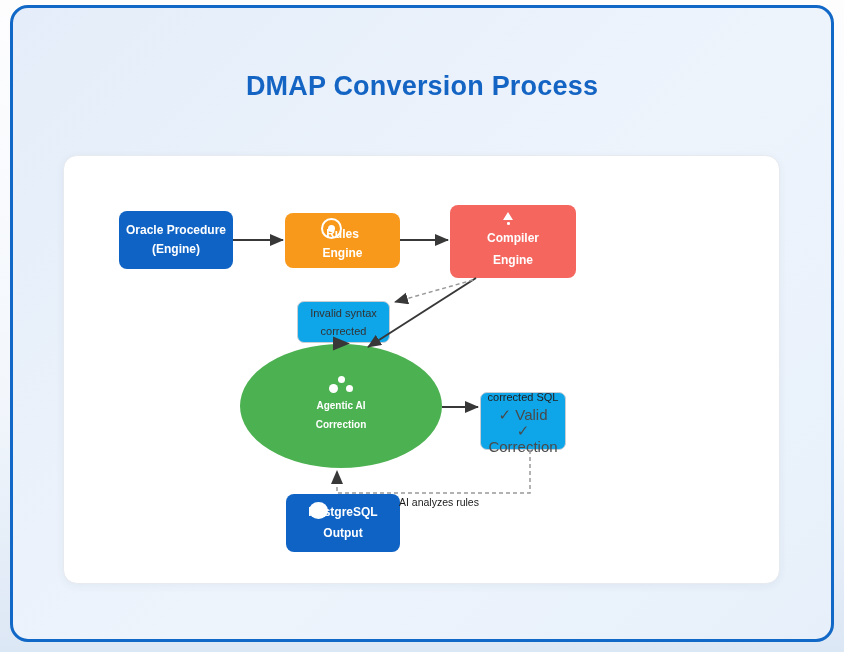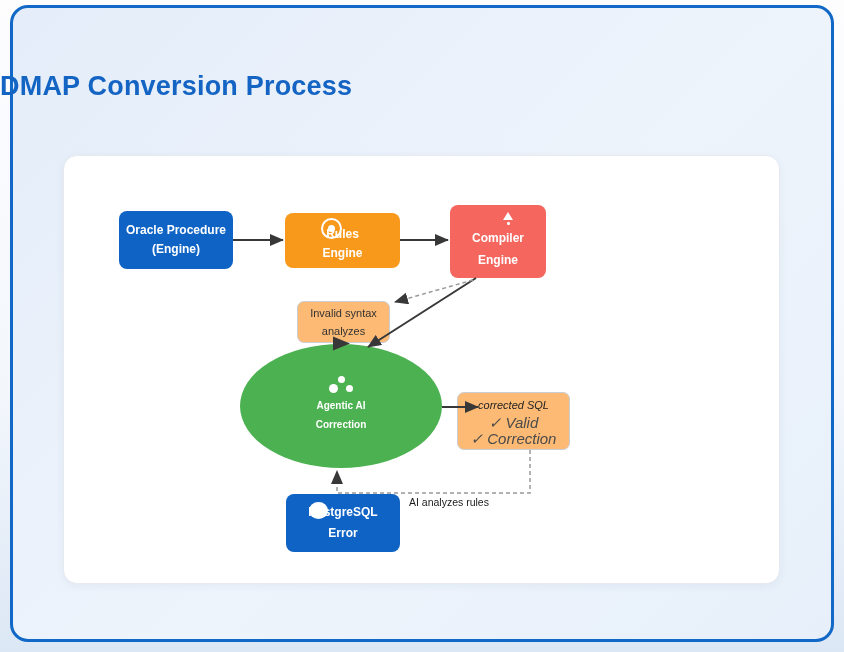--- a/index.html
+++ b/index.html
@@ -5,35 +5,35 @@
   * { margin:0; padding:0; box-sizing:border-box; }
   html,body { width:844px; height:652px; font-family:"Liberation Sans", sans-serif; }
   body { background:linear-gradient(180deg,#FDFDFE 0%,#F3F7FC 60%,#DCE7F5 100%); position:relative; overflow:hidden; }
 
   .frame {
     position:absolute; left:10px; top:5px; width:824px; height:637px;
     border:3px solid var(--frame-blue); border-radius:18px;
     background:linear-gradient(135deg,#E4EDF9 0%,#EEF4FC 55%,#E7F0FA 100%);
   }
   .page-title {
-    position:absolute; left:0; top:71px; width:844px; 
+    position:absolute; left:0; top:71px; width:844px; text-align:center;
     font-size:27px; font-weight:700; color:var(--title-blue); letter-spacing:.2px;
   }
   .card {
     position:absolute; left:63px; top:155px; width:717px; height:429px;
     background:#FFFFFF; border:1px solid #E7EAEF; border-radius:14px;
     box-shadow:0 2px 8px rgba(30,60,110,.06);
   }
 
   .node { position:absolute; display:flex; flex-direction:column; align-items:center; justify-content:center; text-align:center; }
   .rect { border-radius:8px; color:#fff; font-weight:700; font-size:12px; line-height:19px; }
   .blue   { background:var(--node-blue); }
   .orange { background:var(--node-orange); }
   .red    { background:var(--node-red); }
-  .gray   { background:#fdba74; border:1px solid #C9CED5; border-radius:7px; color:#333; font-size:11px; line-height:18px; }
+  .gray   { background:#0ea5e9; border:1px solid #C9CED5; border-radius:7px; color:#333; font-size:11px; line-height:18px; }
   .ellipse{
     background:var(--node-green); border-radius:50%;
     color:#fff; font-weight:700; font-size:10px; line-height:19px;
   }
 
   
   .icon { position:absolute; }
   .ring { width:21px; height:21px; border:2.5px solid #fff; border-radius:50%; }
   .ring::after { content:""; position:absolute; left:4.5px; top:4.5px; width:7px; height:7px; background:#fff; border-radius:50%; }
   .warn-tri { width:0; height:0; border-left:5px solid transparent; border-right:5px solid transparent; border-bottom:8px solid #fff; }
@@ -60,53 +60,53 @@
   <div>Oracle Procedure</div>
   <div>(Engine)</div>
 </div>
 
 <div class="node rect orange" style="left:285px;top:213px;width:115px;height:55px;padding-top:6px;">
   <span class="icon ring" style="left:36px;top:5px;"></span>
   <div>Rules</div>
   <div>Engine</div>
 </div>
 
-<div class="node rect red" style="left:450px;top:205px;width:96px;height:73px;padding-top:14px;line-height:22px;">
+<div class="node rect red" style="left:450px;top:205px;width:126px;height:73px;padding-top:14px;line-height:22px;">
   <span class="icon warn-tri" style="left:53px;top:7px;"></span>
   <span class="icon warn-dot" style="left:57px;top:17px;"></span>
   <div>Compiler</div>
   <div>Engine</div>
 </div>
 
 <div class="node gray" style="left:297px;top:301px;width:93px;height:42px;">
   <div>Invalid syntax</div>
-  <div>analyzes</div>
+  <div>corrected</div>
 </div>
 
 <div class="node ellipse" style="left:240px;top:344px;width:202px;height:124px;padding-top:18px;">
   <span class="dot" style="left:98px;top:32px;width:7px;height:7px;"></span>
   <span class="dot" style="left:89px;top:40px;width:9px;height:9px;"></span>
   <span class="dot" style="left:106px;top:41px;width:7px;height:7px;"></span>
   <div>Agentic AI</div>
   <div>Correction</div>
 </div>
 
-<div class="node gray" style="left:457px;top:392px;width:113px;height:58px;font-style:italic;">
+<div class="node gray" style="left:480px;top:392px;width:86px;height:58px;">
   <div class="gray-title">corrected SQL</div>
   <div class="check-line">✓ Valid</div>
   <div class="check-line">✓ Correction</div>
 </div>
 
 <div class="node rect blue" style="left:286px;top:494px;width:114px;height:58px;line-height:21px;">
   <div>PostgreSQL</div>
-  <div>Error</div>
+  <div>Output</div>
   <span class="icon pg-blob" style="left:23px;top:8px;"></span>
 </div>
 
-<div class="edge-label" style="left:409px;top:496px;">AI analyzes rules</div>
+<div class="edge-label" style="left:399px;top:496px;">AI analyzes rules</div>
 
 <svg class="overlay" viewBox="0 0 844 652">
   <defs>
     <marker id="ah" markerUnits="userSpaceOnUse" markerWidth="15" markerHeight="13" refX="13" refY="6" orient="auto">
       <path d="M0,0 L14,6 L0,12 Z" fill="#383838"></path>
     </marker>
   </defs>
 
   <path d="M233,240 L283,240" stroke="#383838" stroke-width="2" fill="none" marker-end="url(#ah)"></path>
 

